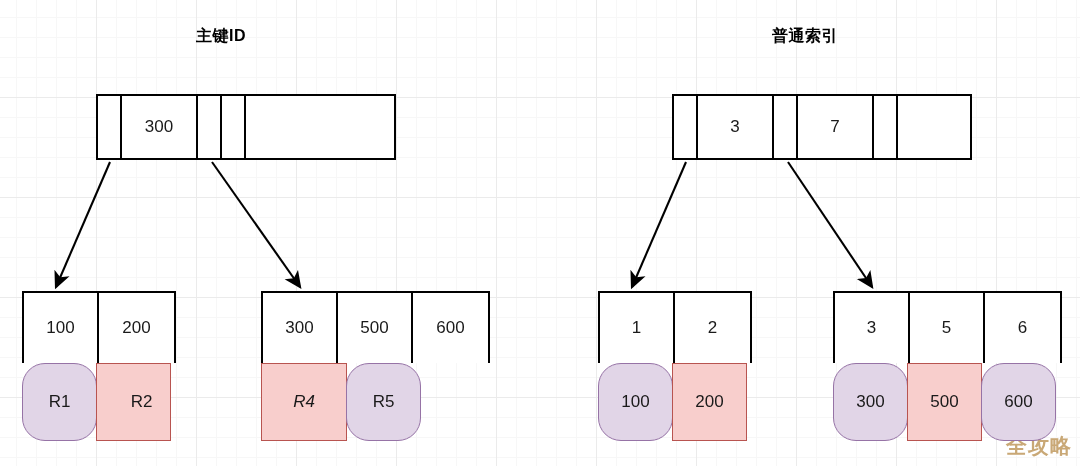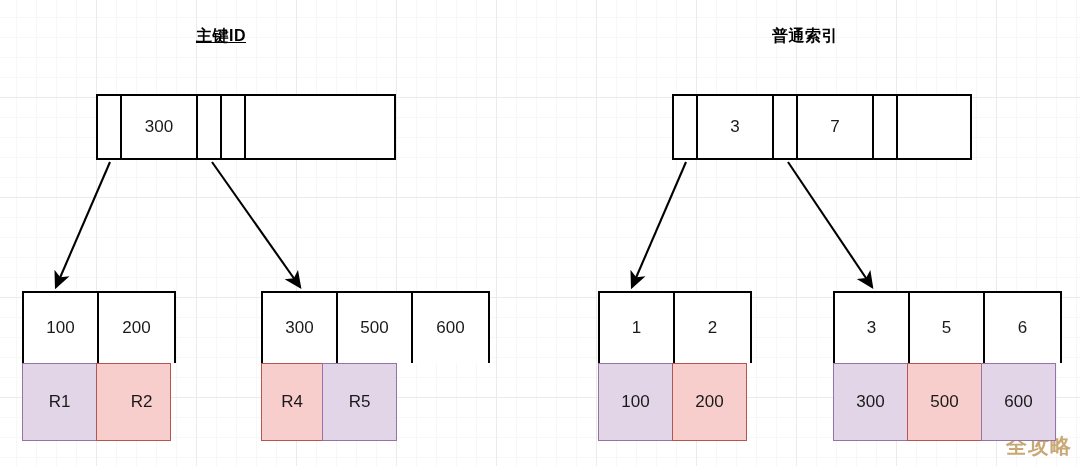--- a/index.html
+++ b/index.html
@@ -114,20 +114,21 @@
     justify-content: center;
     font-size: 17px;
     color: #1a1a1a;
     border: 1px solid transparent;
     margin-left: -1px;
   }
   .rec-cell:first-child { margin-left: 0; }
   .rec-cell.purple {
     background: #e1d5e7;
     border-color: #9673a6;
+    border-radius: 23px;
   }
   .rec-cell.pink {
     background: #f8cecc;
     border-color: #b85450;
   }
 
   
   .watermark {
     position: absolute;
     right: 8px;
@@ -156,21 +157,21 @@
     </defs>
     <g id="arrow-group" stroke="#000000" stroke-width="2.1" fill="none">
         <line x1="110" y1="162" x2="56" y2="287" marker-end="url(#ah)"></line>
         <line x1="212" y1="162" x2="300" y2="287" marker-end="url(#ah)"></line>
         <line x1="686" y1="162" x2="632" y2="287" marker-end="url(#ah)"></line>
         <line x1="788" y1="162" x2="872" y2="287" marker-end="url(#ah)"></line>
       </g>
   </svg>
 
   <div class="watermark">全攻略</div>
-<div class="diagram-title" style="left: 196px; top: 26px; text-decoration: underline;">主键ID</div>
+<div class="diagram-title" style="left: 196px; top: 26px;">主键ID</div>
     <div class="root-node" style="left: 96px; top: 94px; width: 300px;">
       <div class="root-cell ptr"></div>
       <div class="root-cell key">300</div>
       <div class="root-cell ptr"></div>
       <div class="root-cell ptr"></div>
       <div class="root-cell tail"></div>
     </div>
     <div class="leaf-node" style="left: 22px; top: 291px;">
       <div class="leaf-keys">
         <div class="key-cell" style="width: 75px;">100</div>
@@ -181,21 +182,21 @@
         <div class="rec-cell pink" style="width: 75px; padding-left: 16px;">R2</div>
       </div>
     </div>
     <div class="leaf-node" style="left: 261px; top: 291px;">
       <div class="leaf-keys">
         <div class="key-cell" style="width: 75px;">300</div>
         <div class="key-cell" style="width: 75px;">500</div>
         <div class="key-cell" style="width: 75px;">600</div>
       </div>
       <div class="leaf-recs">
-        <div class="rec-cell pink" style="width: 62px;">R4</div>
+        <div class="rec-cell pink" style="width: 86px; font-style: italic;">R4</div>
         <div class="rec-cell purple" style="width: 75px;">R5</div>
       </div>
     </div>
     <div class="diagram-title" style="left: 772px; top: 26px;">普通索引</div>
     <div class="root-node" style="left: 672px; top: 94px; width: 300px;">
       <div class="root-cell ptr"></div>
       <div class="root-cell key">3</div>
       <div class="root-cell ptr"></div>
       <div class="root-cell key">7</div>
       <div class="root-cell ptr"></div>

